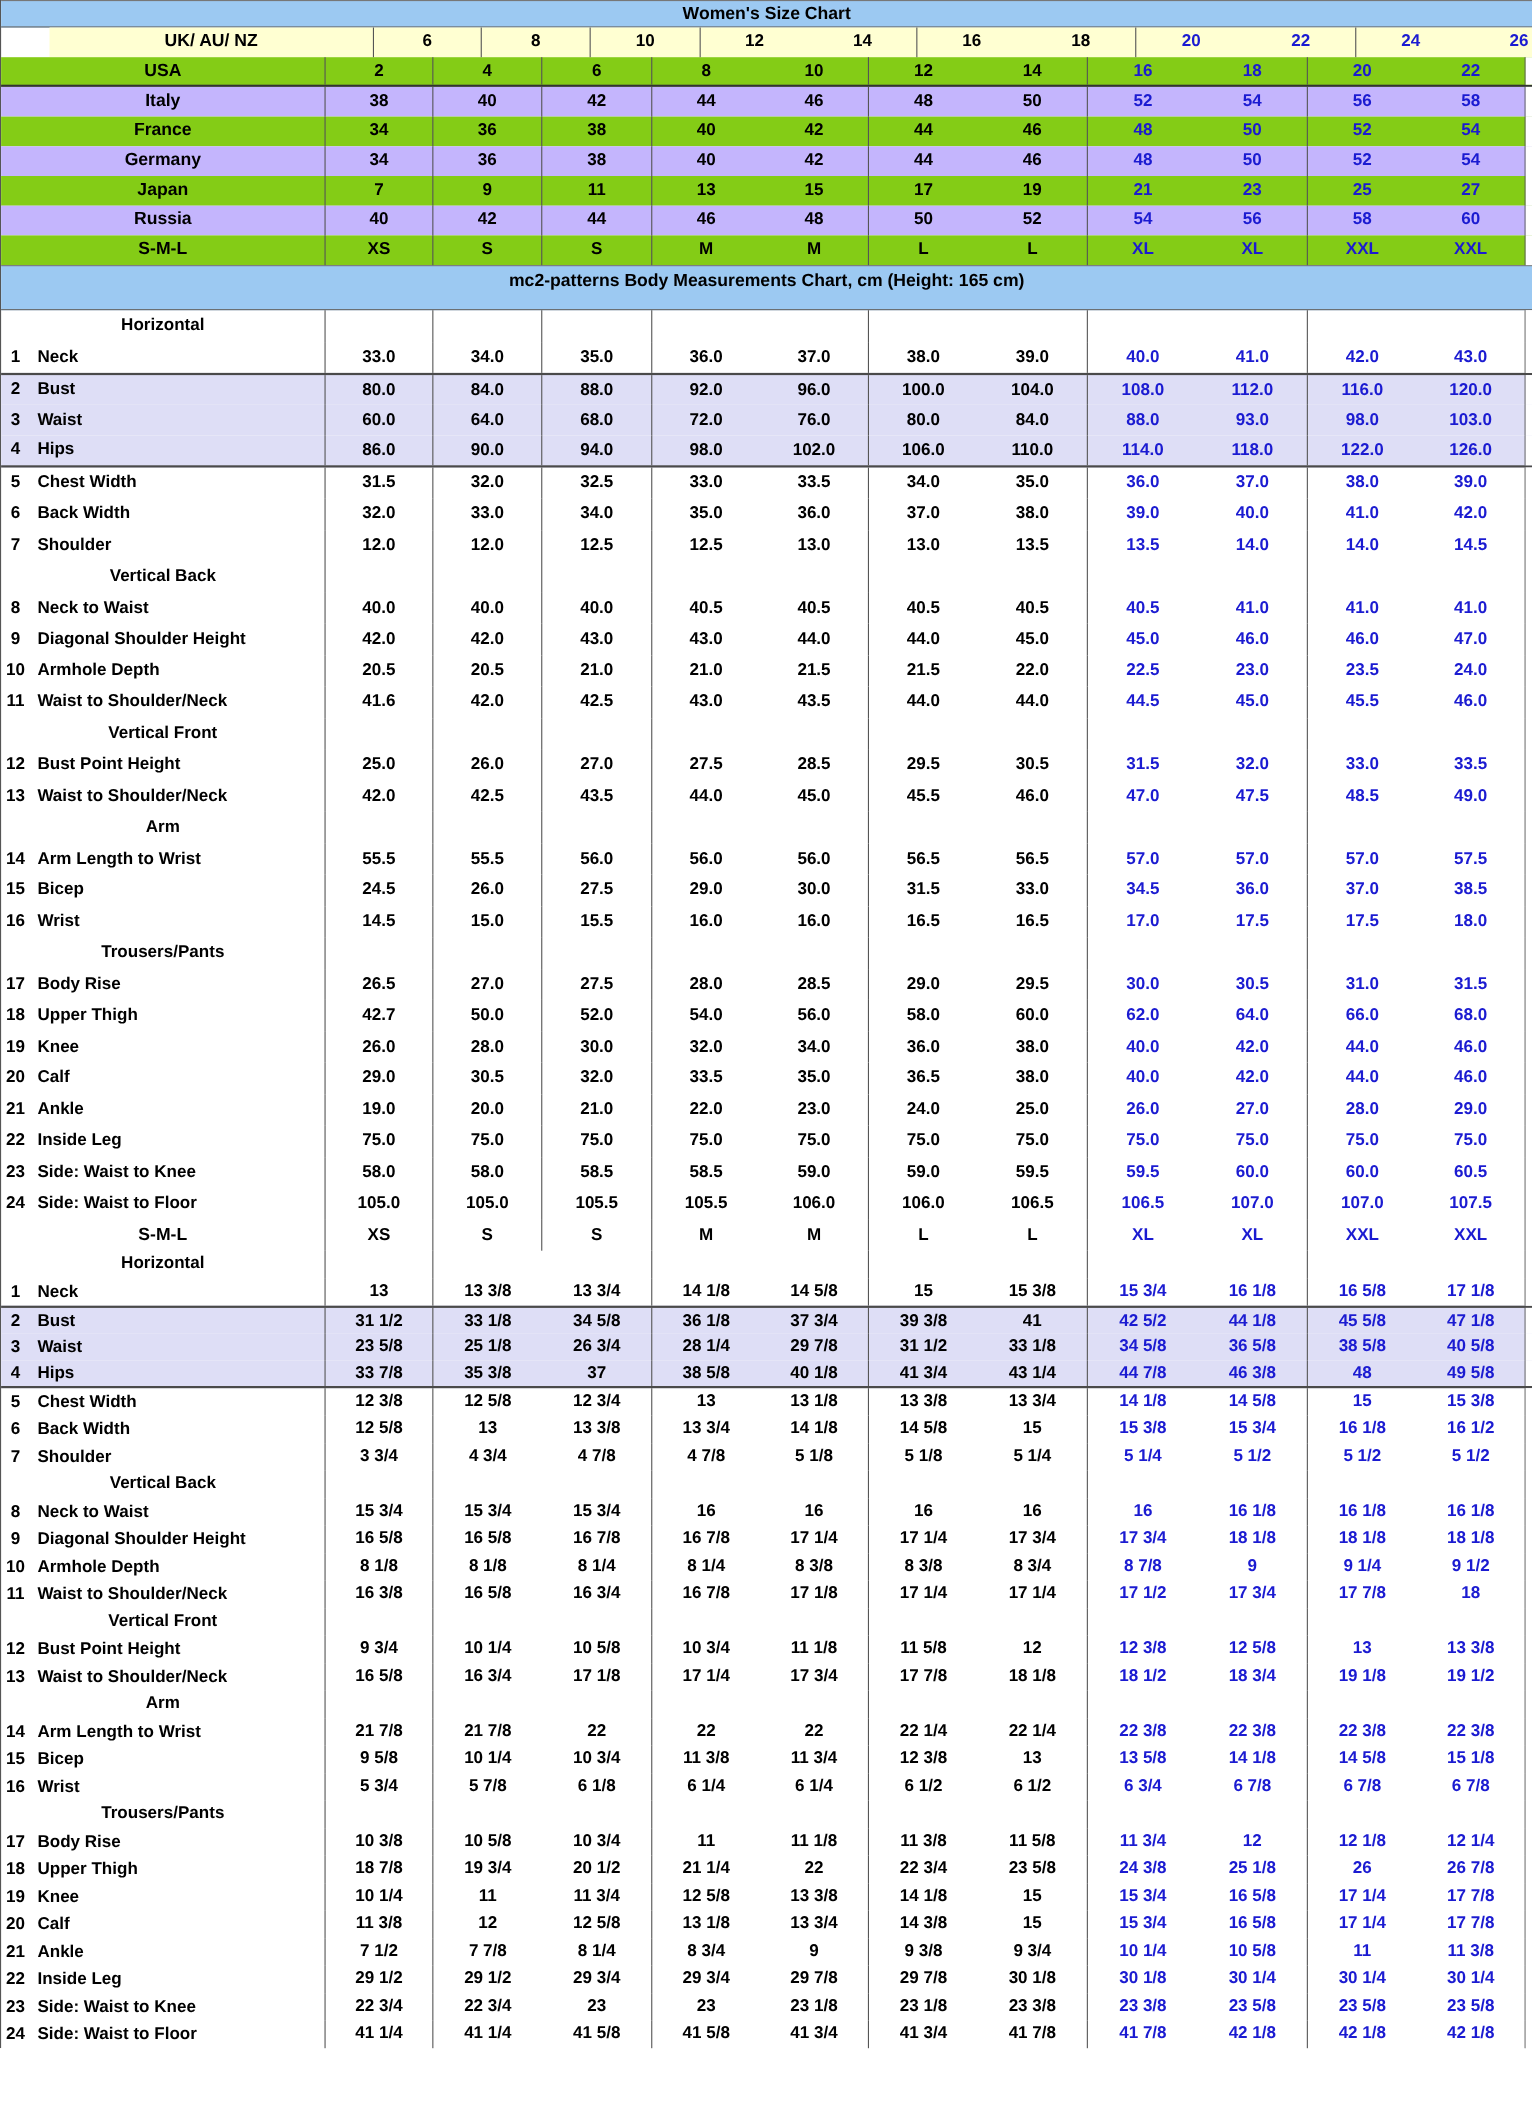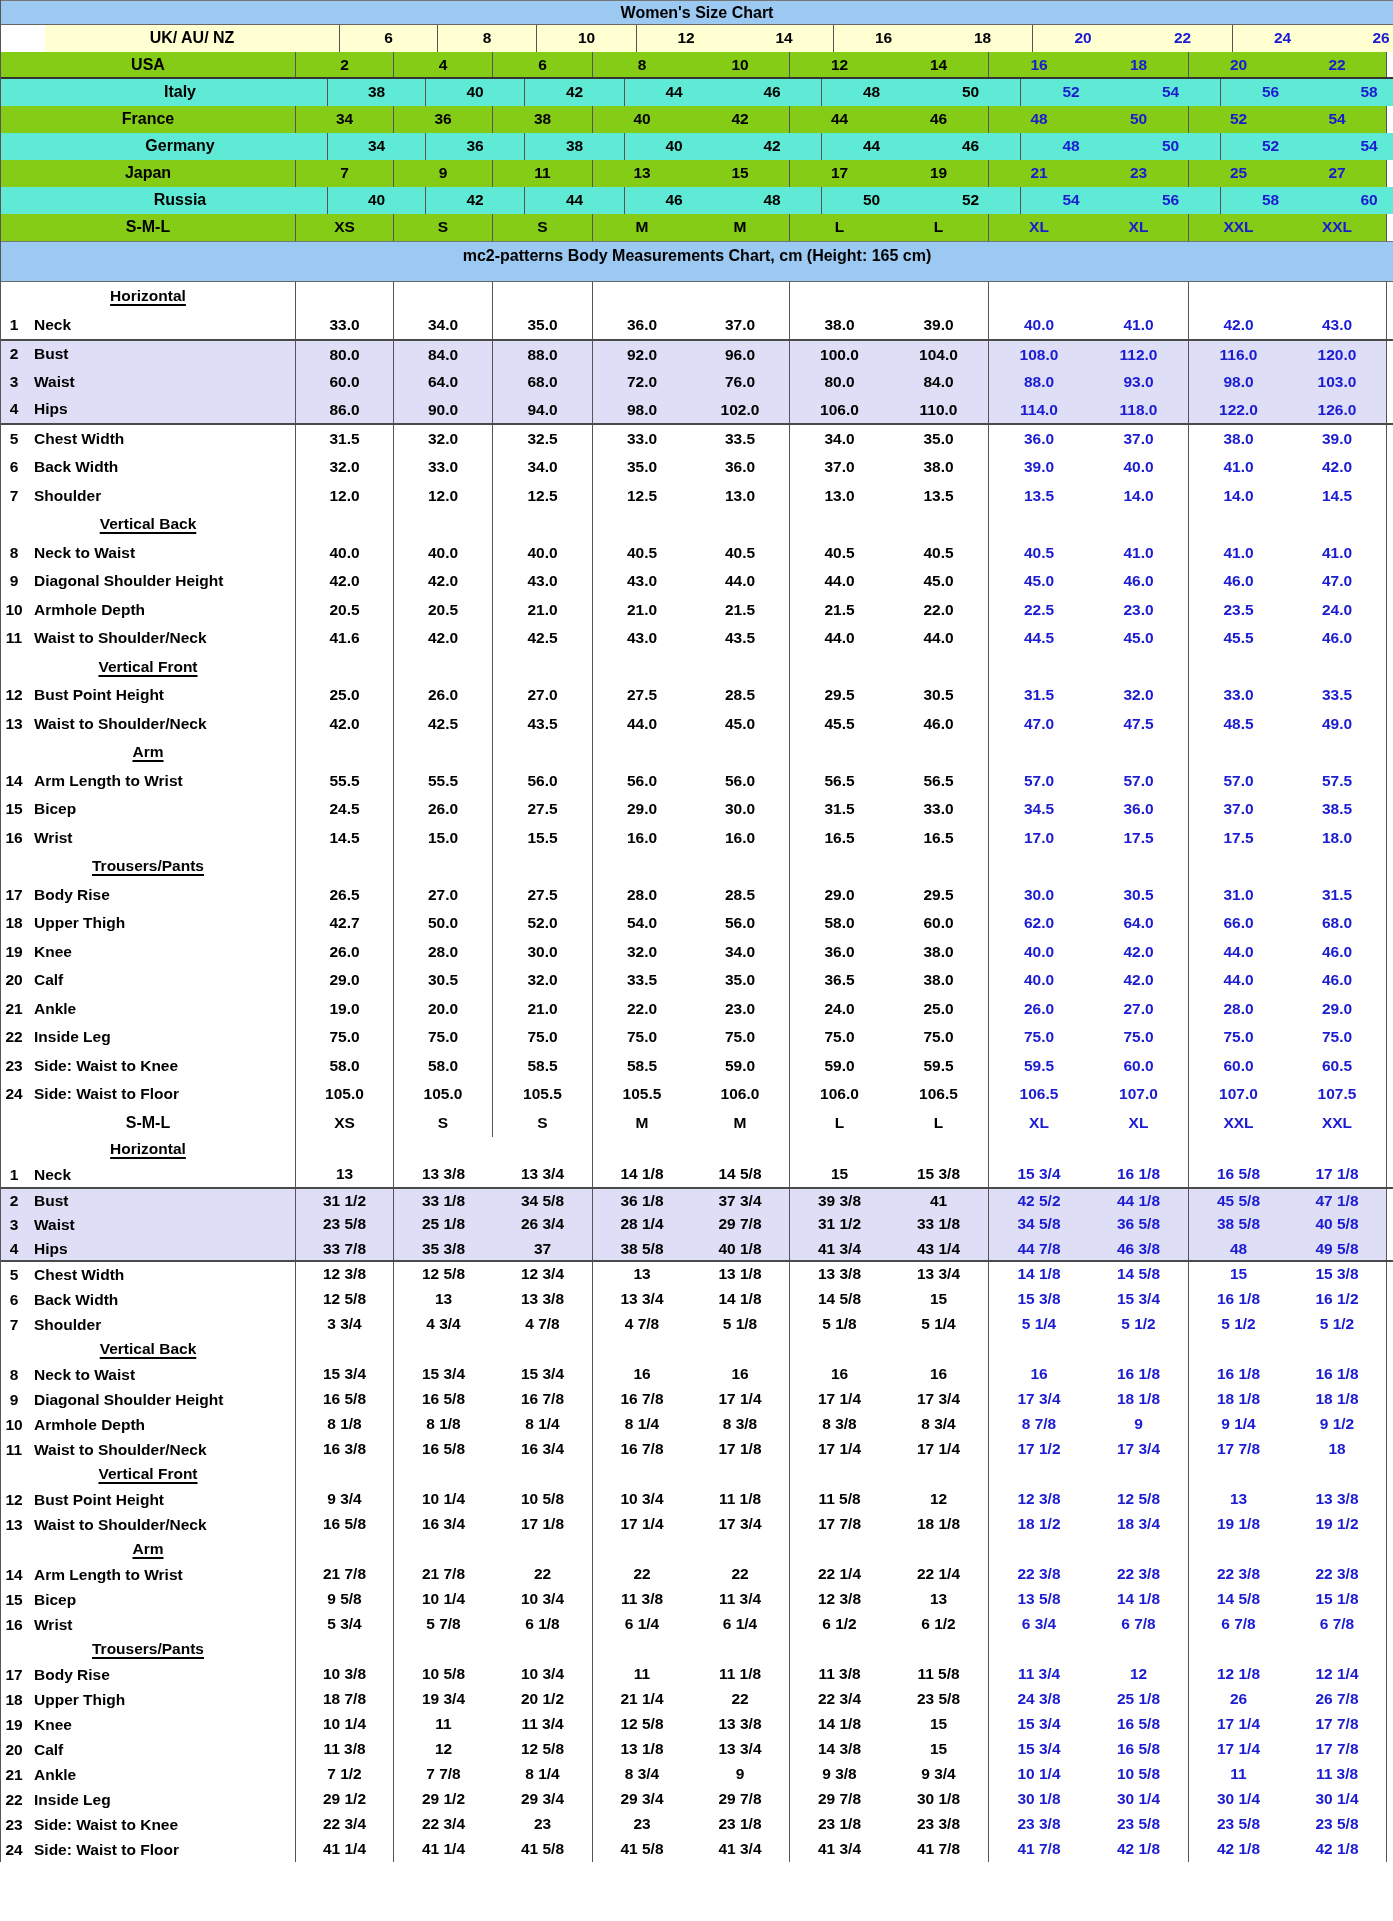--- a/index.html
+++ b/index.html
@@ -15,25 +15,25 @@
         box-sizing:border-box;}
   .row-h{height:27px;line-height:26px;}
   .row-cm{height:28.5px;line-height:28px;}
   .row-in{height:25px;line-height:24px;}
   .cell{overflow:hidden;white-space:nowrap;text-align:center;font-size:15.5px;box-sizing:border-box;}
   .lab{text-align:center;font-size:16px;}
   .mlab{text-align:left;display:flex;align-items:center;}
   .mlab .num{display:inline-block;width:26px;text-align:center;flex:0 0 26px;}
   .mlab .nm{margin-left:7px;}
   .hd{ text-align:center;}
-  .hd span{text-decoration:underline;text-decoration-thickness:2px;text-underline-offset:3px;}
+  .hd span{text-decoration-thickness:2px;text-underline-offset:3px;}
   .b-r{border-right:1px solid #555;}
   .blue{color:#1b1bd1;}
   .bg-yellow{background:#ffffd2;margin-left:44px;}
-  .bg-gray{background:#5eead4;padding-left:32px;}
+  .bg-gray{background:#c4b5fd;}
   .bg-white{background:#84cc16;}
   .band{background:#dedef6;}
   .band-top{border-top:2px solid #4a4a4a;}
   .band-bottom{border-bottom:2px solid #4a4a4a;}
   .usa-line{border-bottom:2px solid #333;}
   .filler{background:#fff;}
   #tail{height:46px;background:#fff;}
 </style>
 </head>
 <body>

